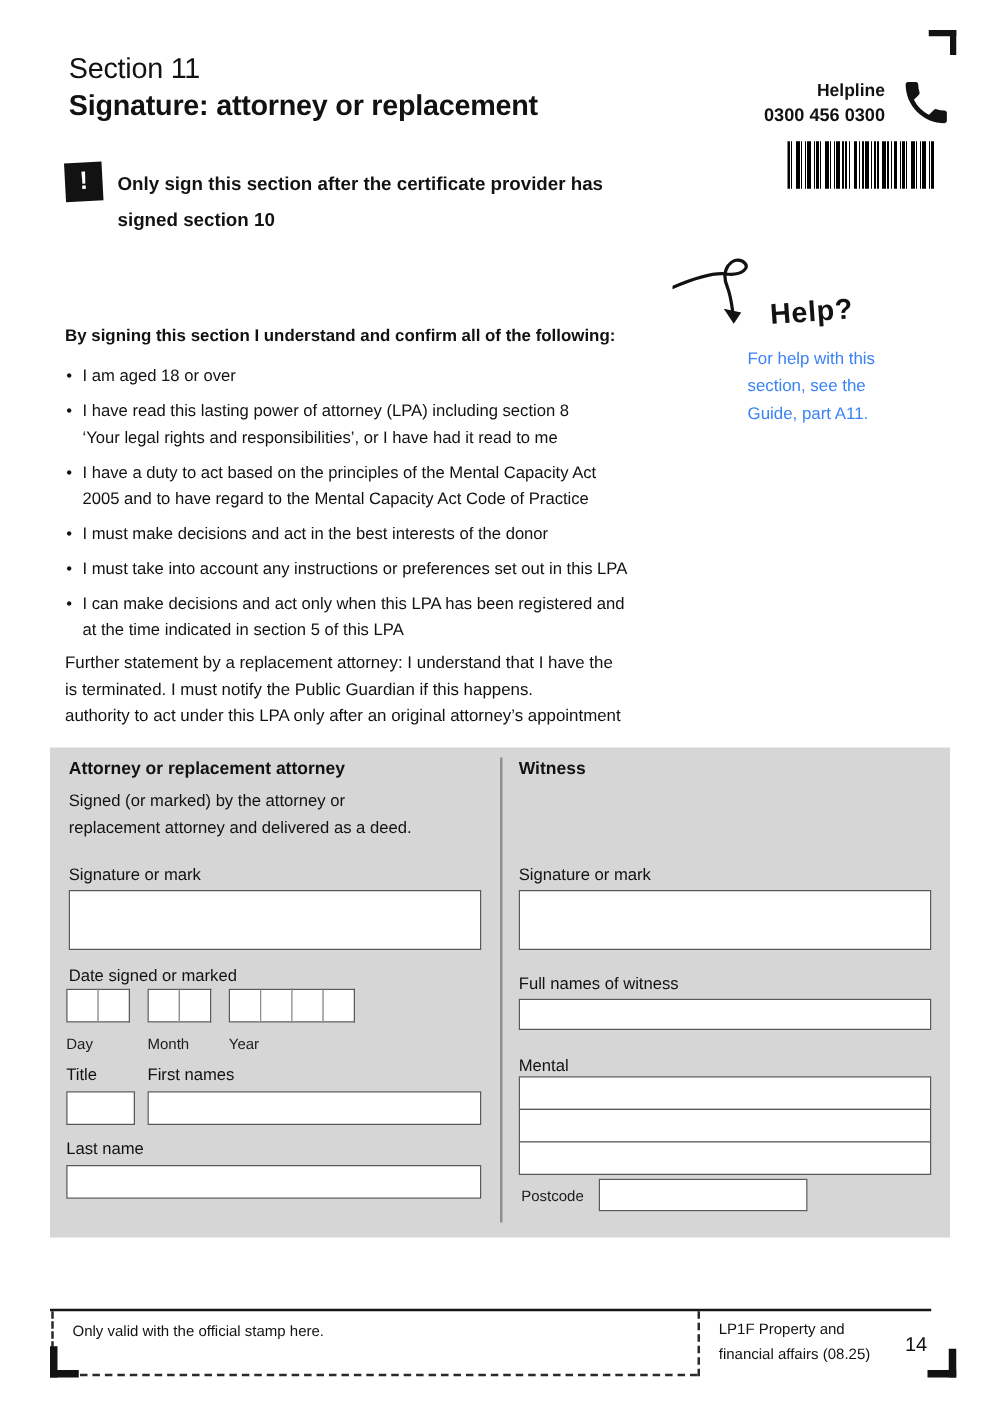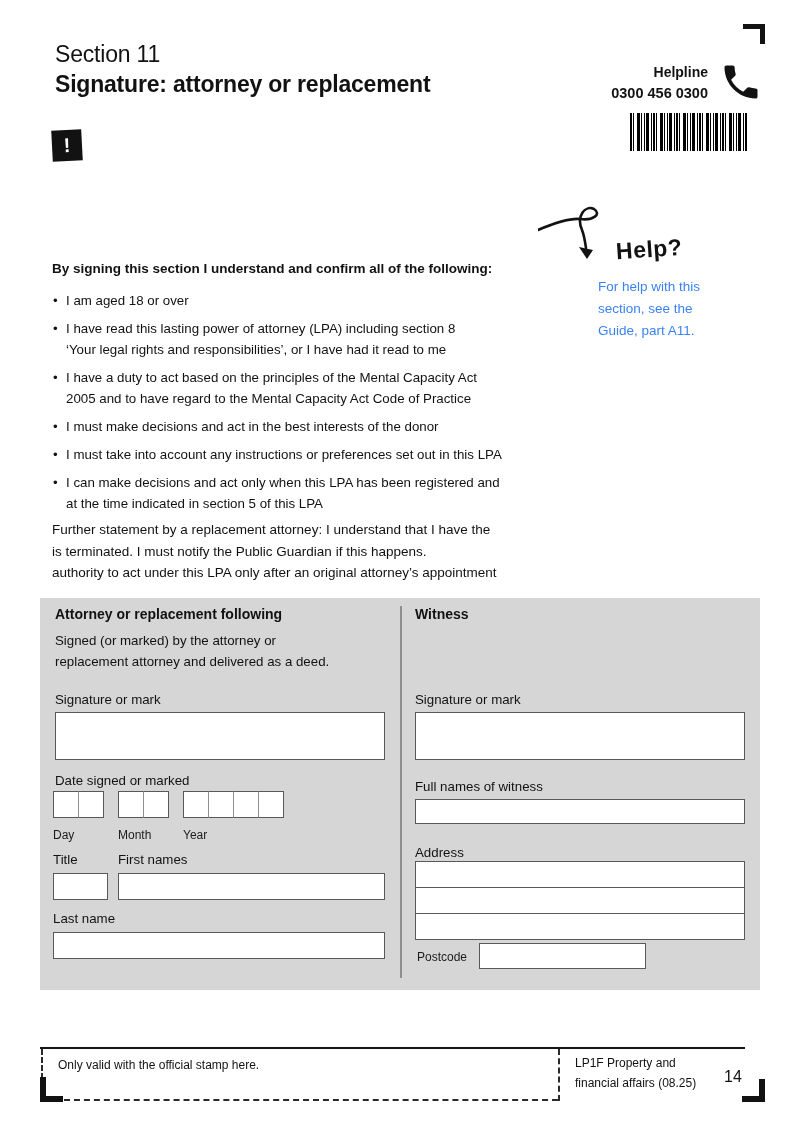--- a/index.html
+++ b/index.html
@@ -122,20 +122,22 @@
   <div class="abs helpline">
     <div class="l1">Helpline</div>
     <div class="l2">0300 456 0300</div>
   </div>
   <svg class="abs phone-icon" viewBox="0 0 24 24" width="44" height="44">
     <path fill="#121212" d="M6.62 10.79c1.44 2.83 3.76 5.14 6.59 6.59l2.2-2.21c.27-.27.67-.36 1.02-.24 1.12.37 2.33.57 3.57.57.55 0 1 .45 1 1V20c0 .55-.45 1-1 1-9.39 0-17-7.61-17-17 0-.55.45-1 1-1h3.5c.55 0 1 .45 1 1 0 1.25.2 2.45.57 3.57.11.35.03.74-.25 1.02l-2.2 2.2z"></path>
   </svg>
   <div class="abs barcode"></div>
 
   <div class="abs warning-icon">!</div>
+  <div class="abs warning-heading pre">Only sign this section after the certificate provider has
+signed section 10</div>
 
   <svg class="abs help-arrow" width="72" height="62" viewBox="0 0 72 62">
     <path d="M0 24 C 14 18, 30 12, 42 13 C 55 15, 64 8, 56 3 C 47 -1, 38 10, 44 24 C 46 29, 47 35, 48 42" fill="none" stroke="#121212" stroke-width="2.6" stroke-linecap="round"></path>
     <path d="M49 53 L41 41 L55 44 Z" fill="#121212"></path>
   </svg>
   <div class="abs help-title">Help?</div>
   <div class="abs help-text pre">For help with this
 section, see the
 Guide, part A11.</div>
 
@@ -153,21 +155,21 @@
   </ul>
   <div class="abs further">
     <div><span class="b">Further statement by a replacement attorney:</span><span> I understand that I have the</span></div>
     <div>is terminated. I must notify the Public Guardian if this happens.</div>
     <div>authority to act under this LPA only after an original attorney’s appointment</div>
   </div>
 
   <div class="abs panel">
     <div class="abs panel-divider"></div>
 
-    <div class="abs hd att-hd">Attorney or replacement following</div>
+    <div class="abs hd att-hd">Attorney or replacement attorney</div>
     <div class="abs desc att-desc pre">Signed (or marked) by the attorney or
 replacement attorney and delivered as a deed.</div>
     <div class="abs lbl att-sig-lbl">Signature or mark</div>
     <div class="abs box att-sig-box"></div>
 
     <div class="abs lbl att-date-lbl">Date signed or marked</div>
     <div class="abs date-row">
       <div class="cellgrp grp-day">
         <div class="cell"></div>
         <div class="cell"></div>
@@ -192,21 +194,21 @@
     <div class="abs box att-title-box"></div>
     <div class="abs box att-first-box"></div>
     <div class="abs lbl att-last-lbl">Last name</div>
     <div class="abs box att-last-box"></div>
 
     <div class="abs hd wit-hd">Witness</div>
     <div class="abs lbl wit-sig-lbl">Signature or mark</div>
     <div class="abs box wit-sig-box"></div>
     <div class="abs lbl wit-full-lbl">Full names of witness</div>
     <div class="abs box wit-full-box"></div>
-    <div class="abs lbl wit-addr-lbl">Address</div>
+    <div class="abs lbl wit-addr-lbl">Mental</div>
     <div class="abs box addr-row addr-1"></div>
     <div class="abs box addr-row addr-2"></div>
     <div class="abs box addr-row addr-3"></div>
     <div class="abs lbl-sm wit-post-lbl">Postcode</div>
     <div class="abs box wit-post-box"></div>
   </div>
 
   <div class="abs stamp-topline"></div>
   <div class="abs stamp-left"></div>
   <div class="abs stamp-bottom"></div>

